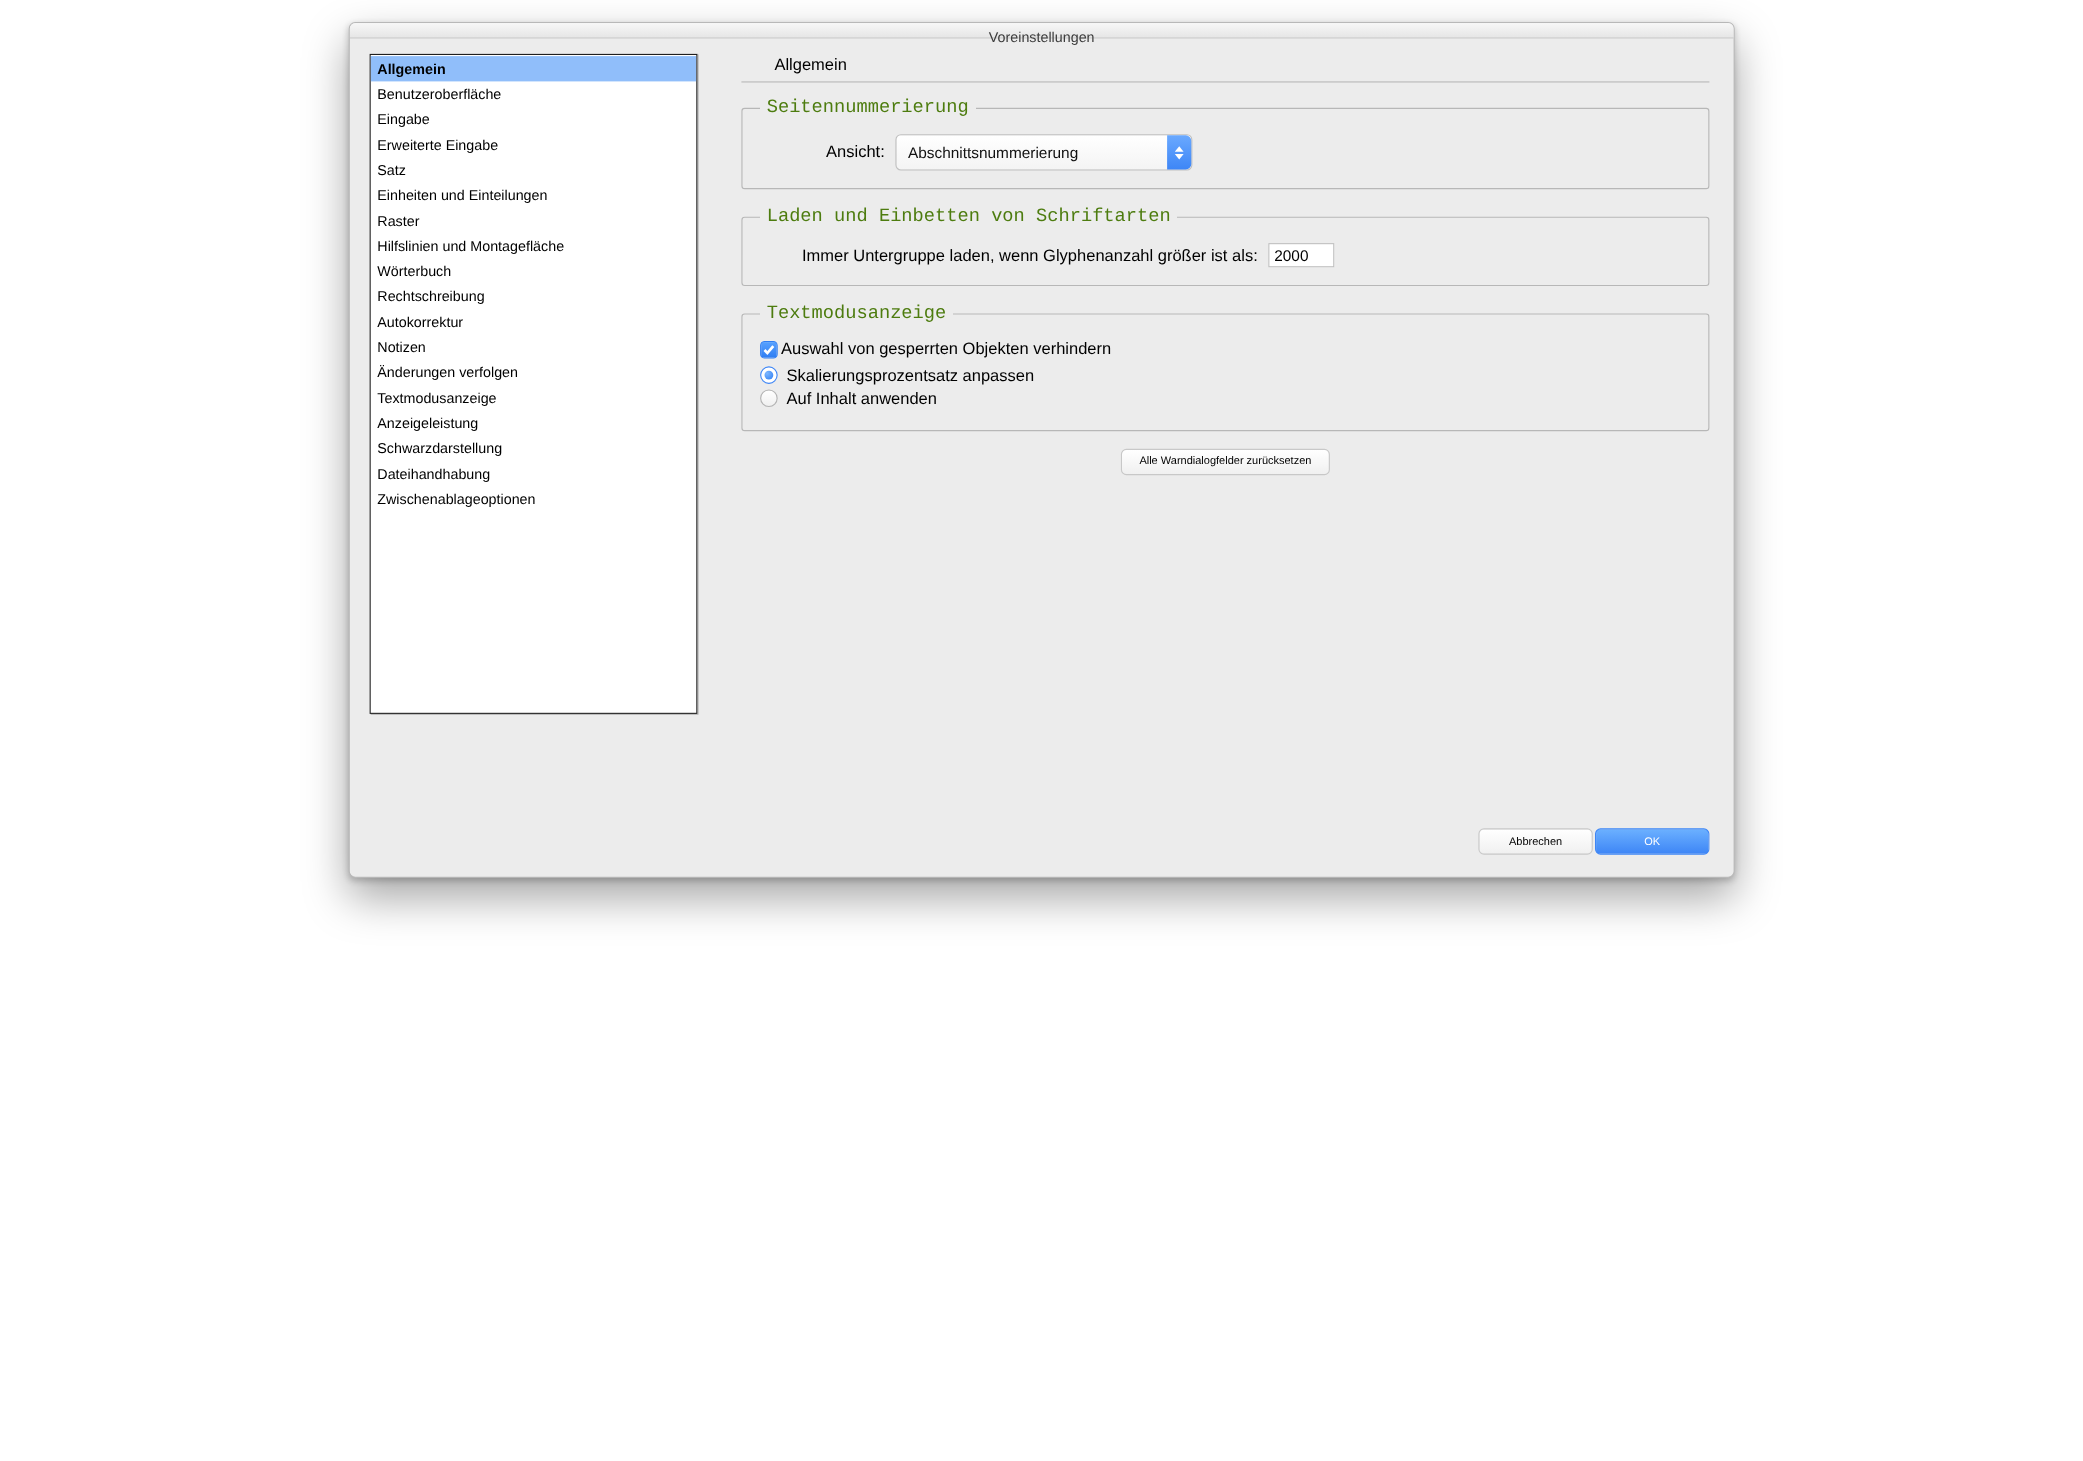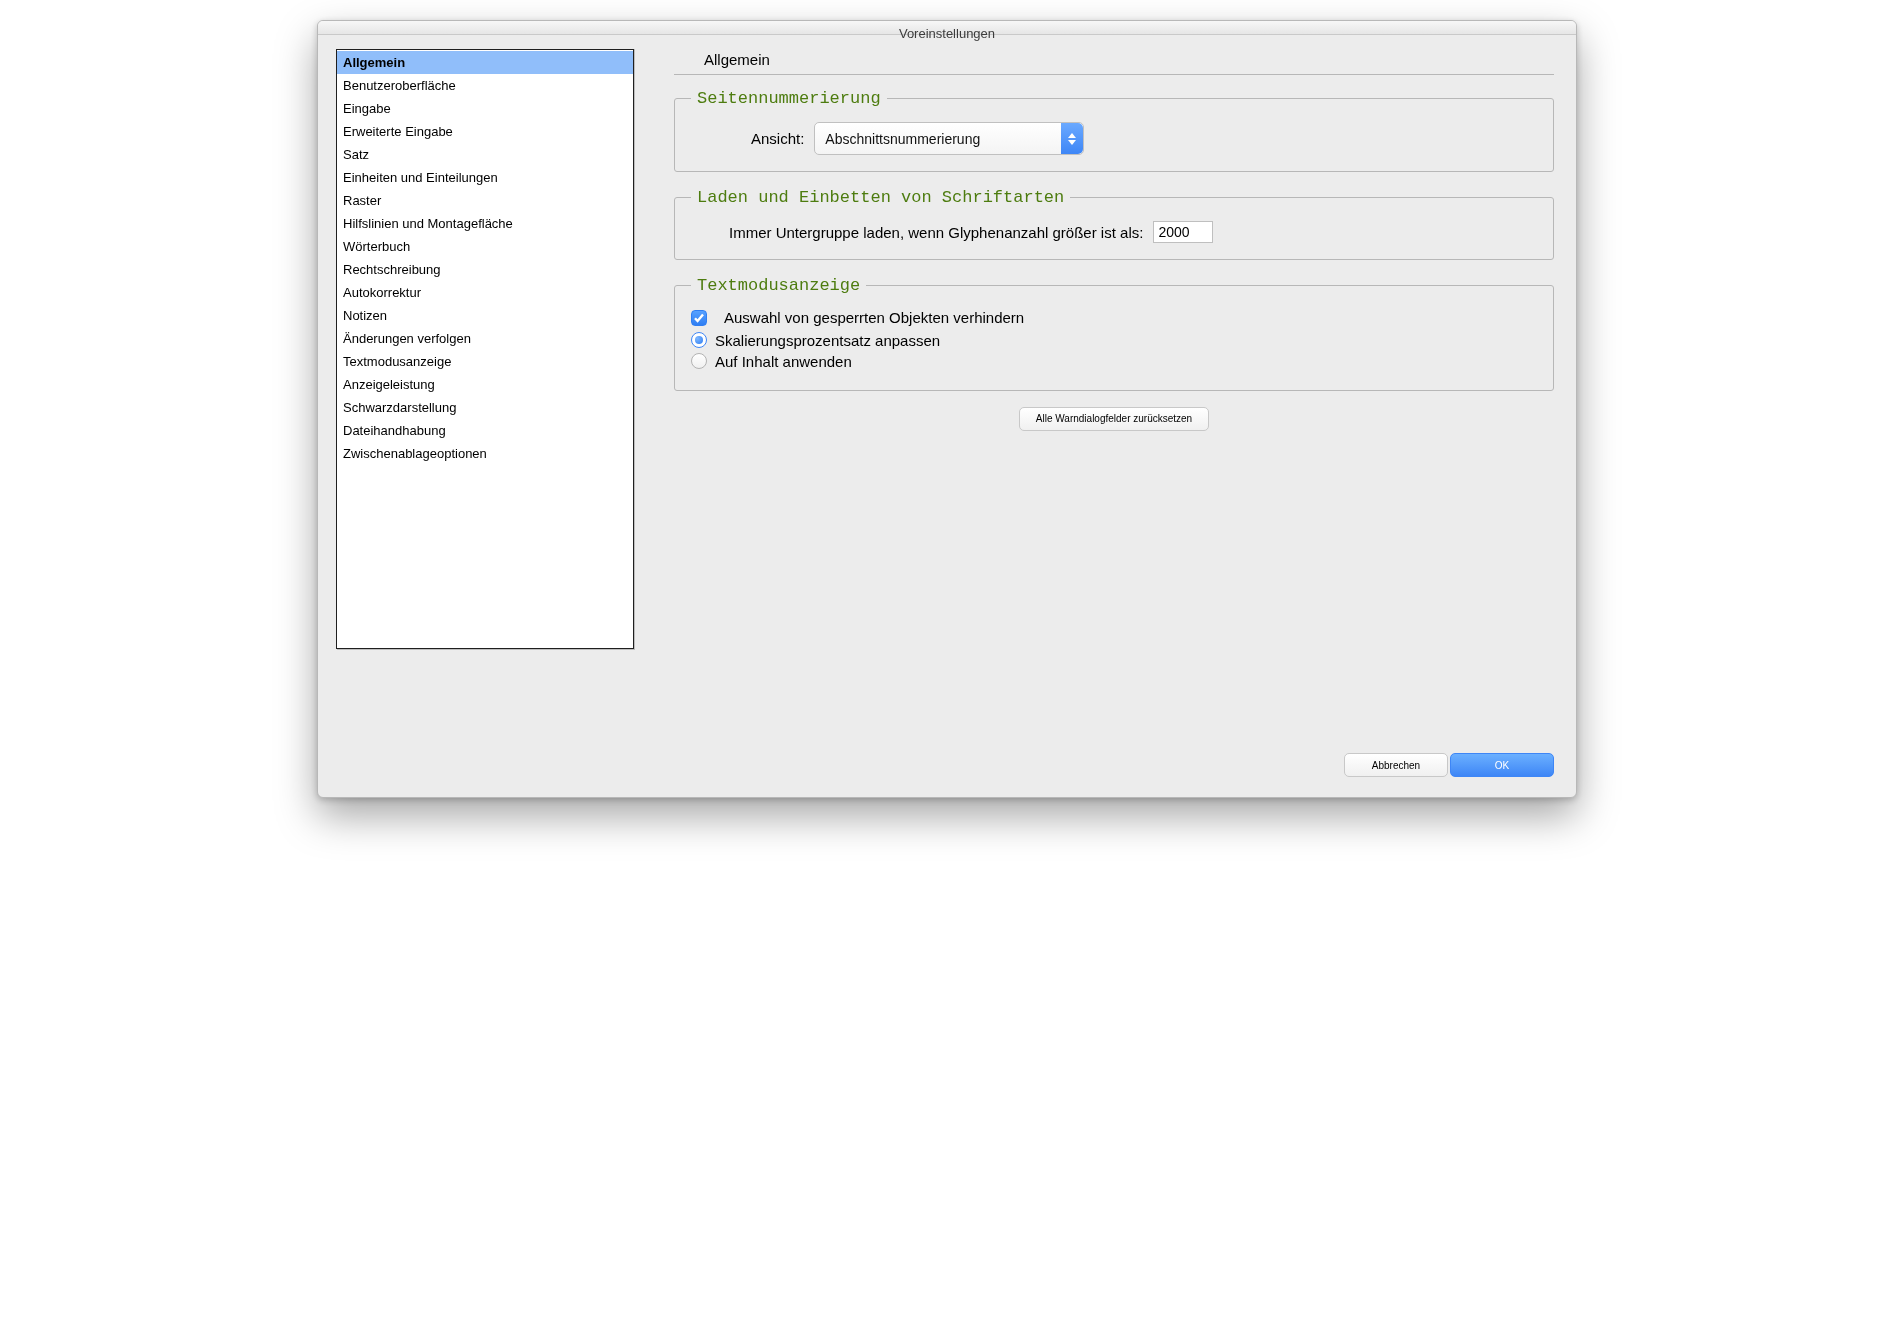--- a/index.html
+++ b/index.html
@@ -117,21 +117,21 @@
     height:22px;
     width: 60px;
     border: 1px solid #bfbfbf;
     background:#fff;
     font-size:14px;
     padding: 2px 4px;
     color:#000;
   }
 
   
-  .chk { display:inline-flex; align-items:center; gap:17px; font-size:15px; color:#000; cursor:pointer; }
+  .chk { display:inline-flex; align-items:center; gap:3px; font-size:15px; color:#000; cursor:pointer; }
   .chk .box {
     width:16px; height:16px; border-radius:4px;
     display:flex; align-items:center; justify-content:center;
   }
   .chk .box.checked {
     background: linear-gradient(#57a1ff,#2f7ef3);
     border:1px solid #2f7ef3;
   }
   .chk .box.checked svg { width:12px; height:12px; stroke:#fff; stroke-width:2.4; fill:none; }
 

